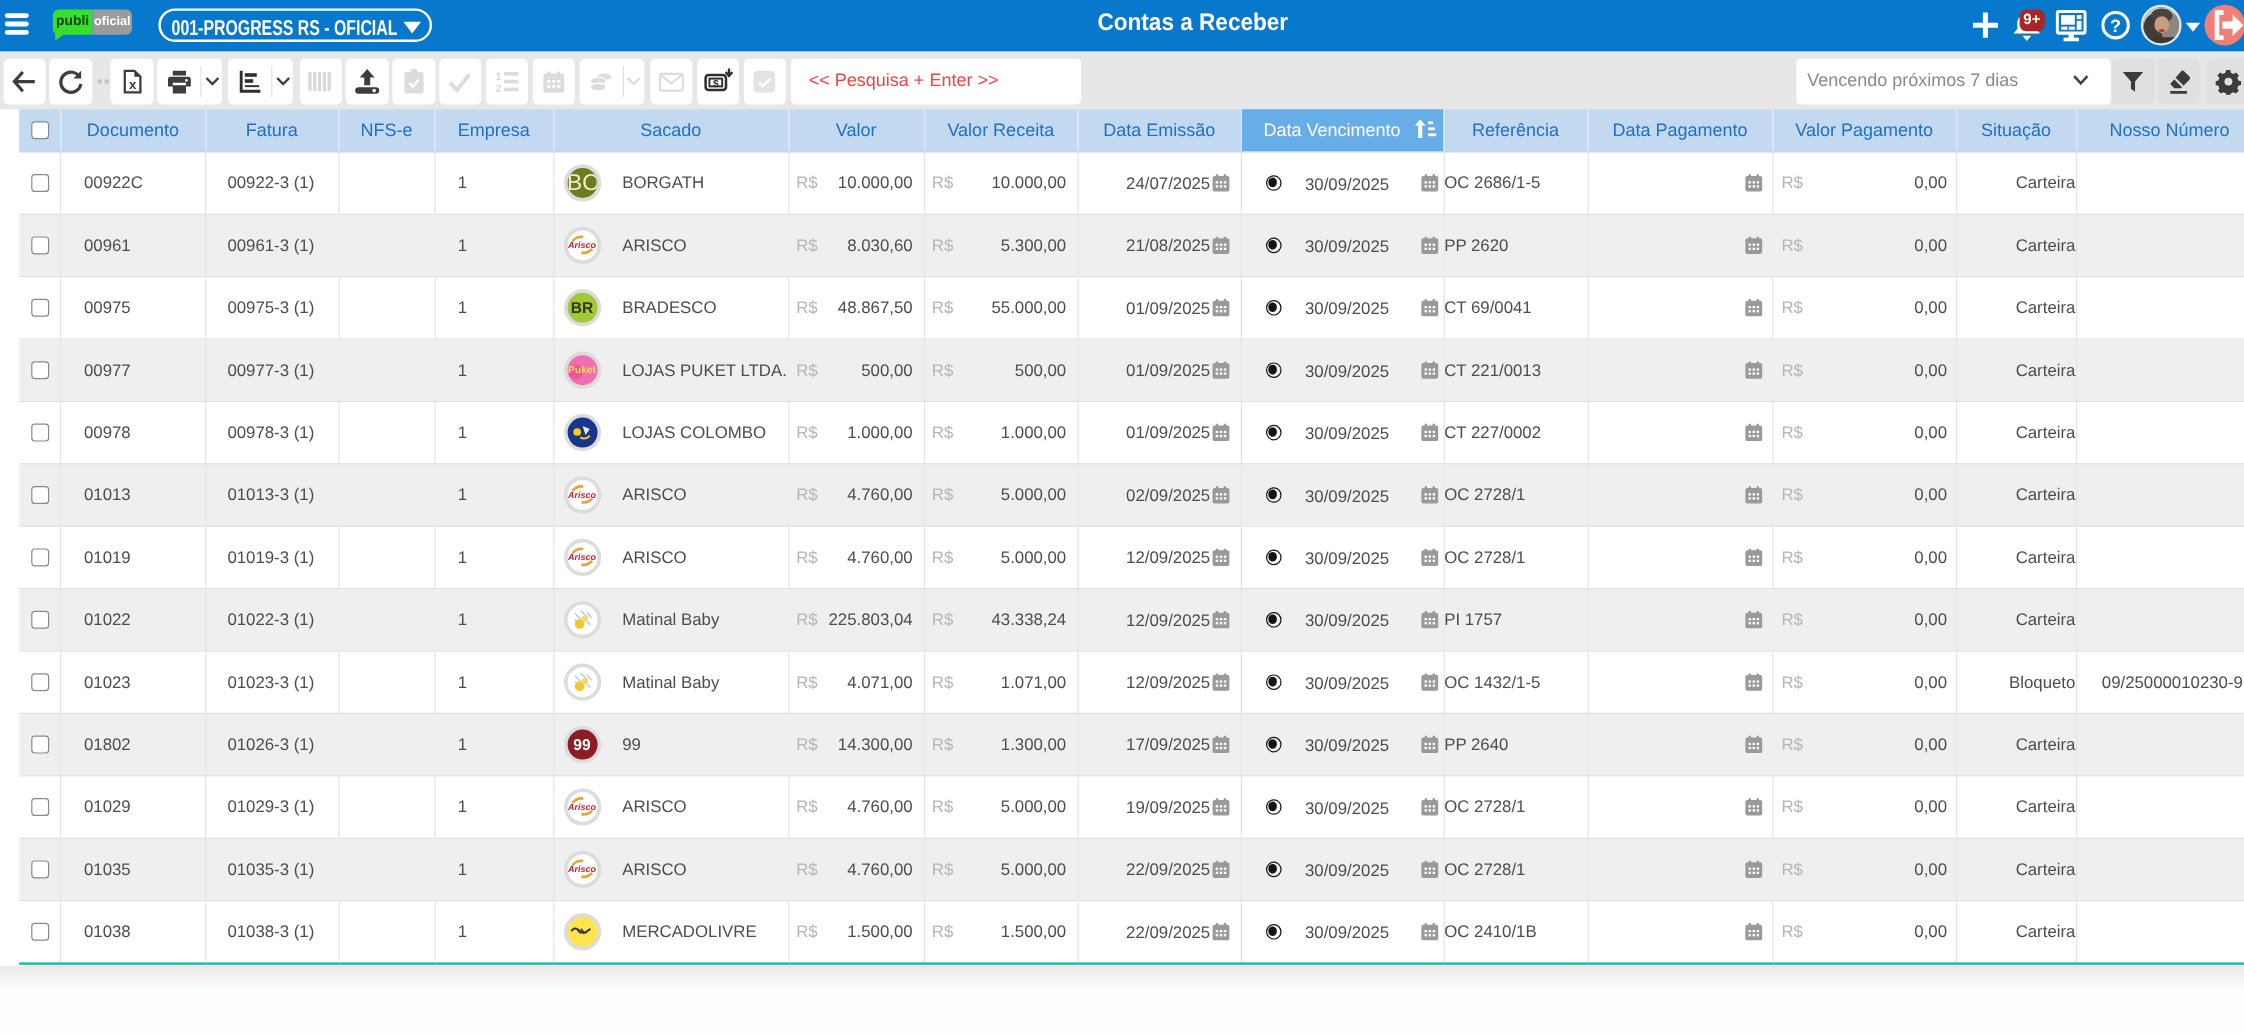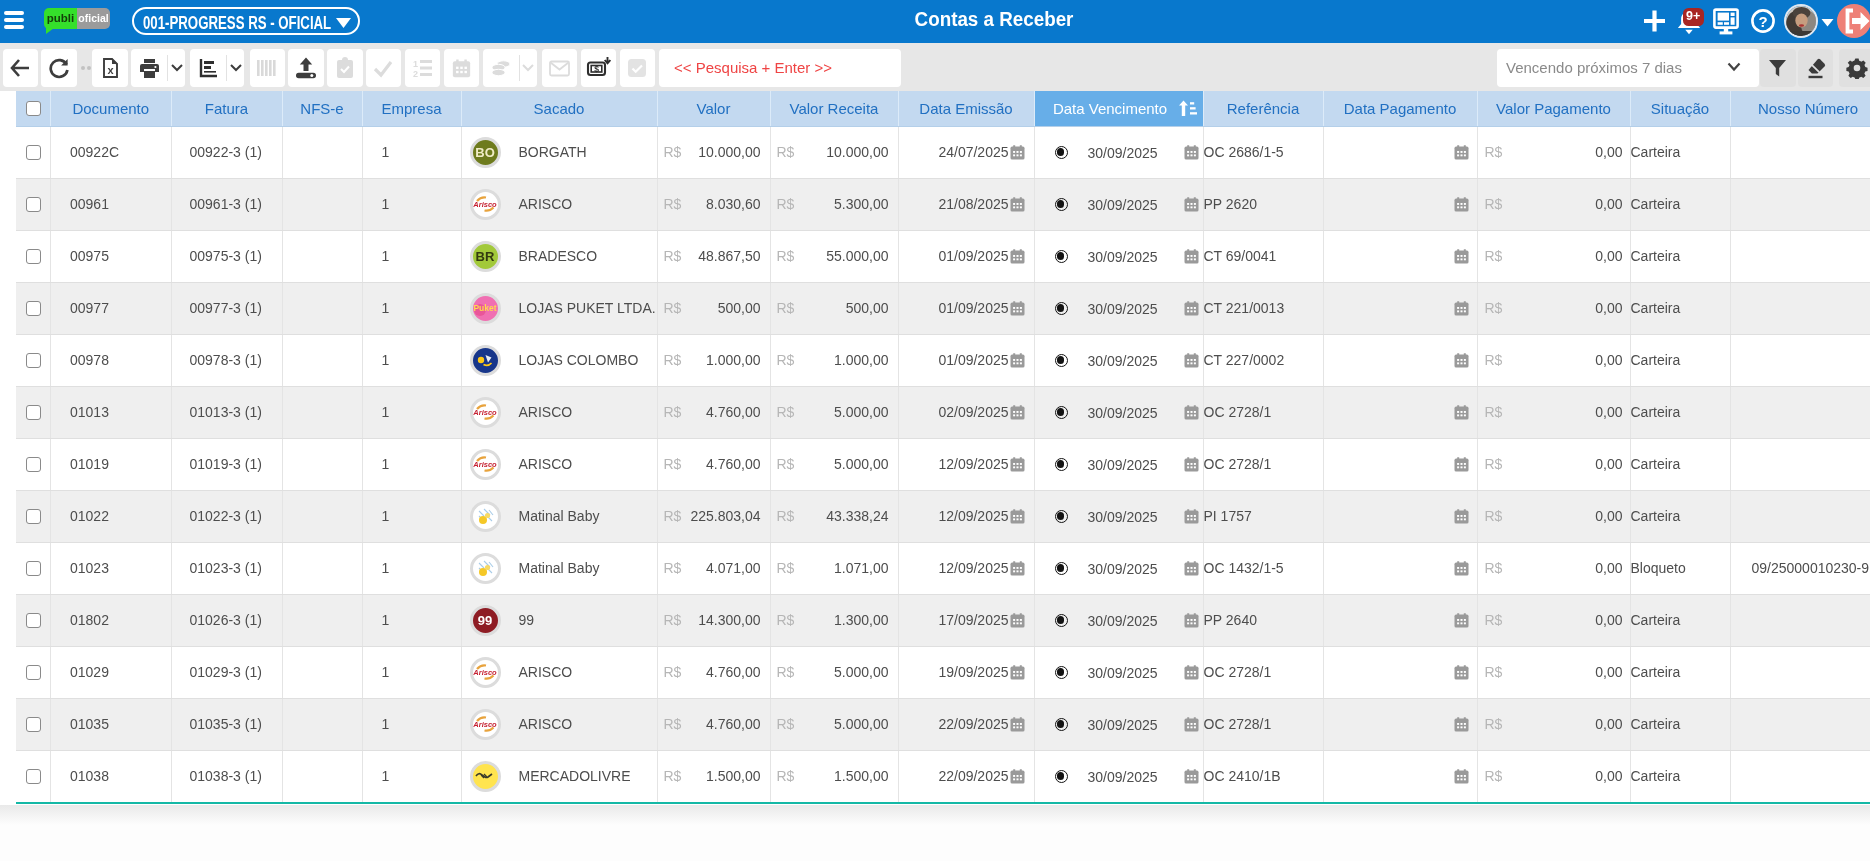--- a/index.html
+++ b/index.html
@@ -49,21 +49,21 @@
 .c-vpg .rs{float:left;color:#b6b6b6;padding-left:7px}
 .c-vpg .vv{float:right;padding-right:7px}
 .c-dem{text-align:right;padding-right:8px}
 .c-dem .dtx{vertical-align:middle}
 .c-dem .cal,.c-dv .cal,.c-dpg .cal{vertical-align:middle}
 .c-dv{padding-left:20px;position:relative}
 .c-dv .dtx2{margin-left:19.5px;vertical-align:middle}
 .c-dv .cal{position:absolute;right:3px;top:17px}
 .c-dpg{text-align:right;padding-right:7px}
 .c-ref{}
-.c-sit{text-align:left}
+.c-sit{text-align:right}
 .c-nn{padding-left:21px}
 .radio{display:inline-block;width:13.5px;height:13.5px;border:1.8px solid #131313;border-radius:50%;vertical-align:middle;position:relative}
 .radio span{position:absolute;left:1.1px;top:1.1px;width:7.7px;height:7.7px;border-radius:50%;background:#131313}
 #footer{position:absolute;left:0;top:805px;width:1870px;height:56px;background:linear-gradient(#e9e9e9,#fdfdfd 20px,#fdfdfd)}
 .thsort{display:inline-block;vertical-align:-3px;margin-left:12px}
 </style></head>
 <body>
 <div id="page">
 <div id="topbar">
   <div id="burger">
@@ -336,21 +336,21 @@
       </thead>
 <tbody>
 <tr>
           <td class="c-chk">
             <span class="chk"></span>
           </td>
           <td class="c-doc">00922C</td>
           <td class="c-fat">00922-3 (1)</td>
           <td></td>
           <td class="c-emp">1</td>
-          <td class="c-sac"><span class="av" style="background:#6e7b1d;color:#f0ecc6;font-size:13px;font-weight:bold">BO</span><span class="sacname">BORGATH</span></td>
+          <td class="c-sac"><span class="av" style="background:#6e7b1d;color:#f0ecc6;font-size:19px;font-weight:normal">BO</span><span class="sacname">BORGATH</span></td>
           <td class="c-val">
             <span class="rs">R$</span>
             <span class="vv">10.000,00</span>
           </td>
           <td class="c-val">
             <span class="rs">R$</span>
             <span class="vv">10.000,00</span>
           </td>
           <td class="c-dem"><span class="dtx">24/07/2025</span><svg class="cal" width="17" height="17" viewBox="0 0 17 17">
               <path fill="#9a9a9a" d="M4.2 1.2h2v2.4h-2zM10.8 1.2h2v2.4h-2z"></path>

